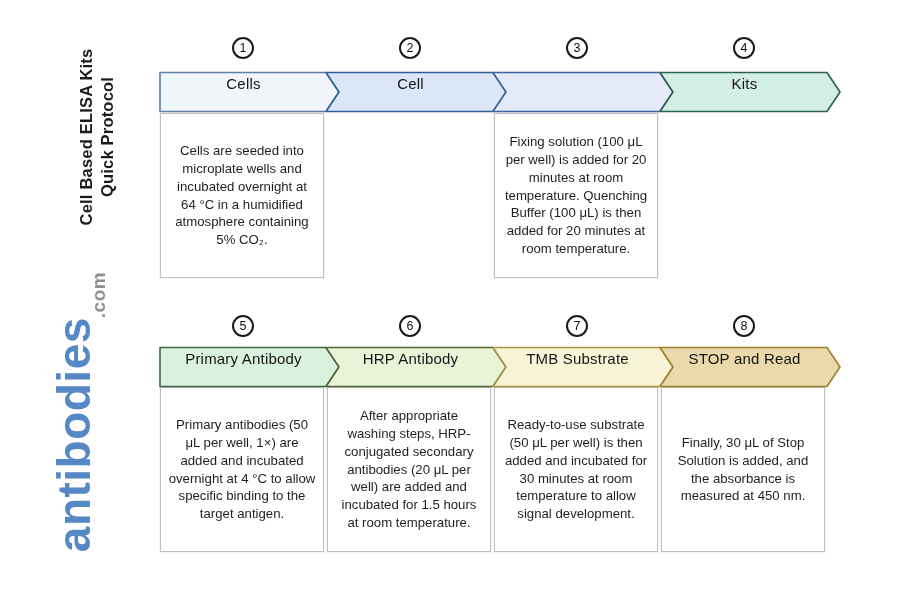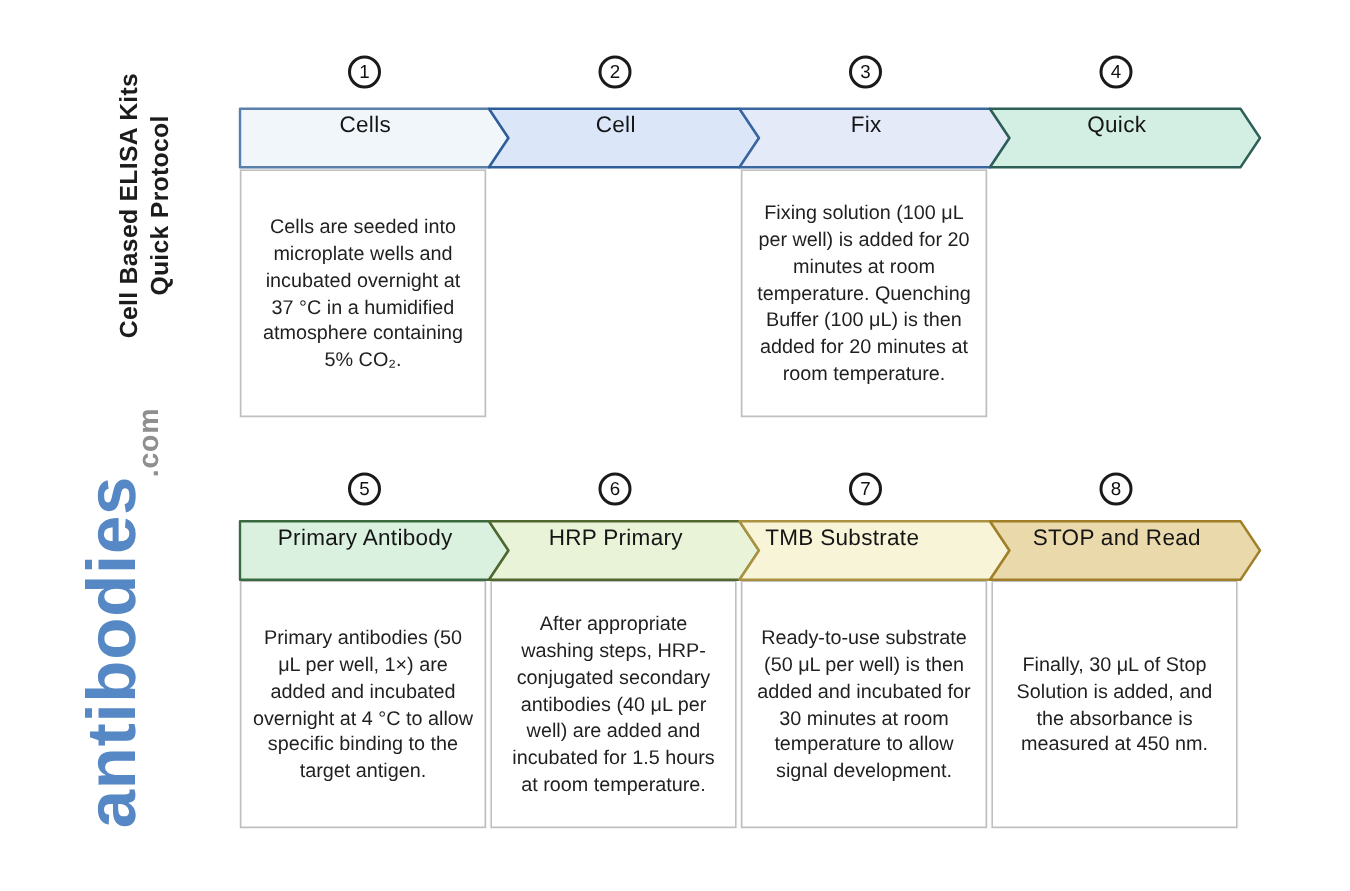--- a/index.html
+++ b/index.html
@@ -76,25 +76,24 @@
 
   <svg class="arrow-svg" style="top:71px" viewBox="0 0 684 42">
     <polygon points="1,1.5 167,1.5 180,21 167,40.5 1,40.5" stroke-width="1.6" stroke-linejoin="round" fill="#f1f6fb" stroke="#5b7fab"></polygon>
     <polygon points="167,1.5 334,1.5 347,21 334,40.5 167,40.5 180,21" stroke-width="1.6" stroke-linejoin="round" fill="#dbe6f8" stroke="#2e5d99"></polygon>
     <polygon points="334,1.5 501,1.5 514,21 501,40.5 334,40.5 347,21" stroke-width="1.6" stroke-linejoin="round" fill="#e5eaf9" stroke="#3a66a0"></polygon>
     <polygon points="501,1.5 668,1.5 681,21 668,40.5 501,40.5 514,21" stroke-width="1.6" stroke-linejoin="round" fill="#d3efe4" stroke="#2d5f56"></polygon>
   </svg>
 
   <div class="arrow-label" style="left:160px;top:71px">Cells</div>
   <div class="arrow-label" style="left:327px;top:71px">Cell</div>
-  <div class="arrow-label" style="left:494px;top:71px">Fix</div>
-  <div class="arrow-label" style="left:661px;top:71px">Quick</div>
+  <div class="arrow-label" style="left:661px;top:71px">Kits</div>
 
   <div class="desc-box" style="left:160px;top:113px">
-    <div class="desc-text">Cells are seeded into microplate wells and incubated overnight at 37 °C in a humidified atmosphere containing 5% CO₂.</div>
+    <div class="desc-text">Cells are seeded into microplate wells and incubated overnight at 64 °C in a humidified atmosphere containing 5% CO₂.</div>
   </div>
   <div class="desc-box" style="left:494px;top:113px">
     <div class="desc-text">Fixing solution (100 μL per well) is added for 20 minutes at room temperature. Quenching Buffer (100 μL) is then added for 20 minutes at room temperature.</div>
   </div>
 
   <div class="circle" style="left:232px;top:315px">
       <span>5</span>
     </div>
   <div class="circle" style="left:399px;top:315px">
       <span>6</span>
@@ -107,29 +106,29 @@
     </div>
 
   <svg class="arrow-svg" style="top:346px" viewBox="0 0 684 42">
     <polygon points="1,1.5 167,1.5 180,21 167,40.5 1,40.5" stroke-width="1.6" stroke-linejoin="round" fill="#daf1df" stroke="#3a6b40"></polygon>
     <polygon points="167,1.5 334,1.5 347,21 334,40.5 167,40.5 180,21" stroke-width="1.6" stroke-linejoin="round" fill="#e9f3d8" stroke="#50682f"></polygon>
     <polygon points="334,1.5 501,1.5 514,21 501,40.5 334,40.5 347,21" stroke-width="1.6" stroke-linejoin="round" fill="#f8f4d8" stroke="#ab9240"></polygon>
     <polygon points="501,1.5 668,1.5 681,21 668,40.5 501,40.5 514,21" stroke-width="1.6" stroke-linejoin="round" fill="#ead9ab" stroke="#a07f28"></polygon>
   </svg>
 
   <div class="arrow-label" style="left:160px;top:346px">Primary Antibody</div>
-  <div class="arrow-label" style="left:327px;top:346px">HRP Primary</div>
-  <div class="arrow-label" style="left:478px;top:346px">TMB Substrate</div>
+  <div class="arrow-label" style="left:327px;top:346px">HRP Antibody</div>
+  <div class="arrow-label" style="left:494px;top:346px">TMB Substrate</div>
   <div class="arrow-label" style="left:661px;top:346px">STOP and Read</div>
 
   <div class="desc-box" style="left:160px;top:387px">
     <div class="desc-text">Primary antibodies (50 μL per well, 1×) are added and incubated overnight at 4 °C to allow specific binding to the target antigen.</div>
   </div>
   <div class="desc-box" style="left:327px;top:387px">
-    <div class="desc-text">After appropriate washing steps, HRP-conjugated secondary antibodies (40 μL per well) are added and incubated for 1.5 hours at room temperature.</div>
+    <div class="desc-text">After appropriate washing steps, HRP-conjugated secondary antibodies (20 μL per well) are added and incubated for 1.5 hours at room temperature.</div>
   </div>
   <div class="desc-box" style="left:494px;top:387px">
     <div class="desc-text">Ready-to-use substrate (50 μL per well) is then added and incubated for 30 minutes at room temperature to allow signal development.</div>
   </div>
   <div class="desc-box" style="left:661px;top:387px">
     <div class="desc-text">Finally, 30 μL of Stop Solution is added, and the absorbance is measured at 450 nm.</div>
   </div>
 
 </div>
 

